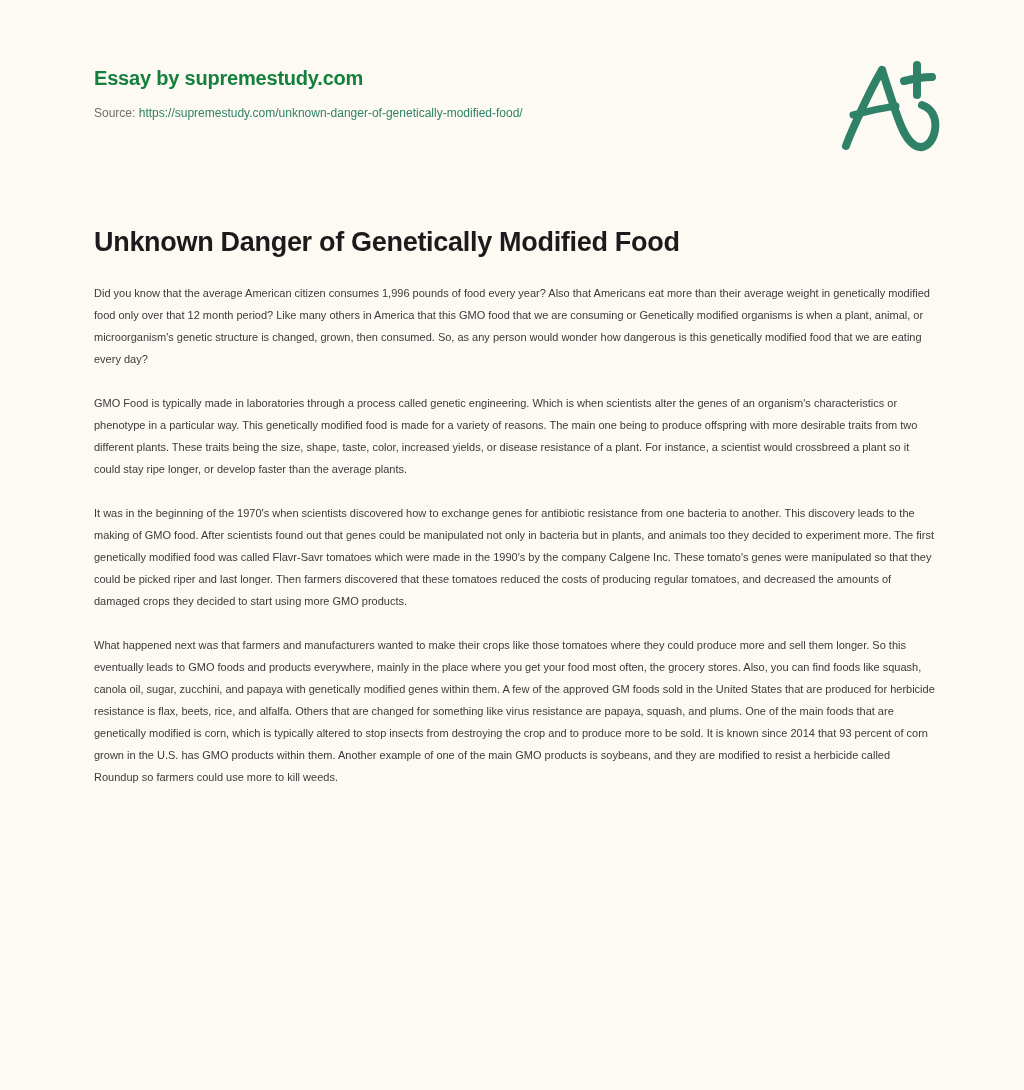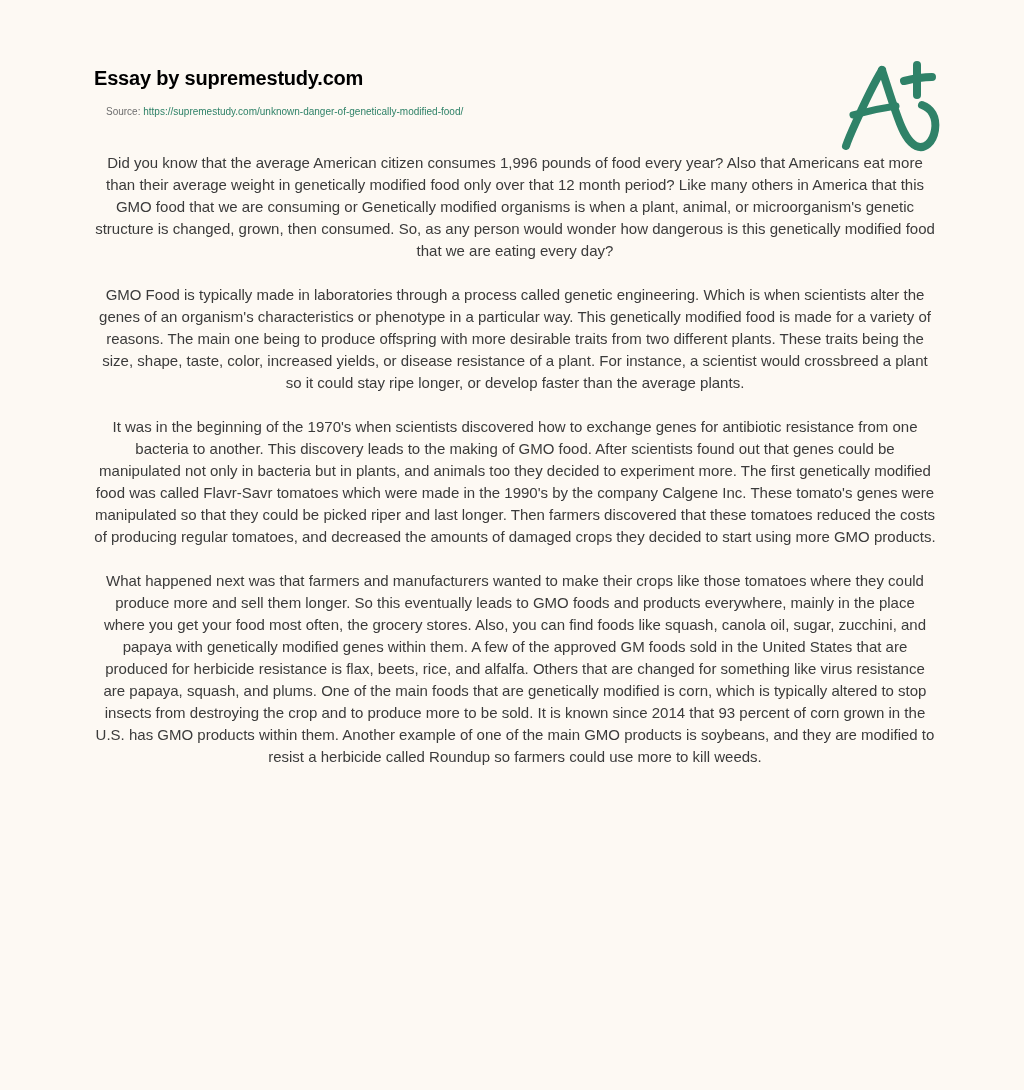--- a/index.html
+++ b/index.html
@@ -26,31 +26,30 @@
   
   .header {
     position: relative;
     padding: 66px 90px 0 94px;
     height: 130px;
     box-sizing: border-box;
   }
   .brand-line {
     font-size: 20px;
     font-weight: bold;
-    color: #000000;
+    color: #15803d;
     letter-spacing: -0.2px;
     line-height: 1.2;
     margin: 0;
   }
   .source-line {
     margin-top: 16px;
-    font-size: 10px;
+    font-size: 12px;
     line-height: 1.2;
     white-space: nowrap;
-    margin-left: 12px;
   }
   .source-label {
     color: #6e6e6e;
   }
   .source-url {
     color: #2f8268;
     text-decoration: none;
   }
 
   
@@ -75,24 +74,24 @@
     font-weight: 600;
     line-height: 1.25;
     color: #1b1b1b;
     letter-spacing: -0.3px;
   }
   .body-copy {
     padding-top: 22px;
   }
   .body-copy p {
     margin: 0 0 22px 0;
-    font-size: 15px;
+    font-size: 11px;
     line-height: 22px;
     color: #3b3b3b;
-    text-align: center;
+    text-align: left;
   }
   .body-copy p:last-child {
     margin-bottom: 0;
   }
 </style>
 </head>
 <body>
 
 <div class="page">
 
@@ -117,20 +116,21 @@
         <path d="M72 29 C80 27 92 25 100 25" stroke-width="8"></path>
 
         <path d="M85 13 C85 22 85 34 85 43" stroke-width="8"></path>
       </svg>
     </div>
 
   </div>
 
   <div class="article">
 
+    <h1 class="article-title">Unknown Danger of Genetically Modified Food</h1>
 
     <div class="body-copy">
       <p>Did you know that the average American citizen consumes 1,996 pounds of food every year? Also that Americans eat more than their average weight in genetically modified food only over that 12 month period? Like many others in America that this GMO food that we are consuming or Genetically modified organisms is when a plant, animal, or microorganism's genetic structure is changed, grown, then consumed. So, as any person would wonder how dangerous is this genetically modified food that we are eating every day?</p>
       <p>GMO Food is typically made in laboratories through a process called genetic engineering. Which is when scientists alter the genes of an organism's characteristics or phenotype in a particular way. This genetically modified food is made for a variety of reasons. The main one being to produce offspring with more desirable traits from two different plants. These traits being the size, shape, taste, color, increased yields, or disease resistance of a plant. For instance, a scientist would crossbreed a plant so it could stay ripe longer, or develop faster than the average plants.</p>
       <p>It was in the beginning of the 1970's when scientists discovered how to exchange genes for antibiotic resistance from one bacteria to another. This discovery leads to the making of GMO food. After scientists found out that genes could be manipulated not only in bacteria but in plants, and animals too they decided to experiment more. The first genetically modified food was called Flavr-Savr tomatoes which were made in the 1990's by the company Calgene Inc. These tomato's genes were manipulated so that they could be picked riper and last longer. Then farmers discovered that these tomatoes reduced the costs of producing regular tomatoes, and decreased the amounts of damaged crops they decided to start using more GMO products.</p>
       <p>What happened next was that farmers and manufacturers wanted to make their crops like those tomatoes where they could produce more and sell them longer. So this eventually leads to GMO foods and products everywhere, mainly in the place where you get your food most often, the grocery stores. Also, you can find foods like squash, canola oil, sugar, zucchini, and papaya with genetically modified genes within them. A few of the approved GM foods sold in the United States that are produced for herbicide resistance is flax, beets, rice, and alfalfa. Others that are changed for something like virus resistance are papaya, squash, and plums. One of the main foods that are genetically modified is corn, which is typically altered to stop insects from destroying the crop and to produce more to be sold. It is known since 2014 that 93 percent of corn grown in the U.S. has GMO products within them. Another example of one of the main GMO products is soybeans, and they are modified to resist a herbicide called Roundup so farmers could use more to kill weeds.</p>
     </div>
 
   </div>
 

